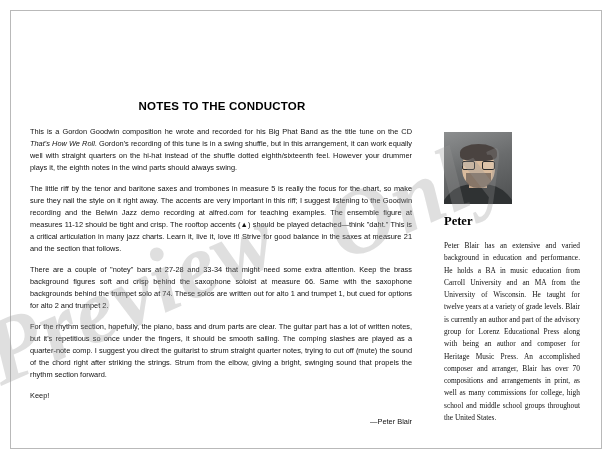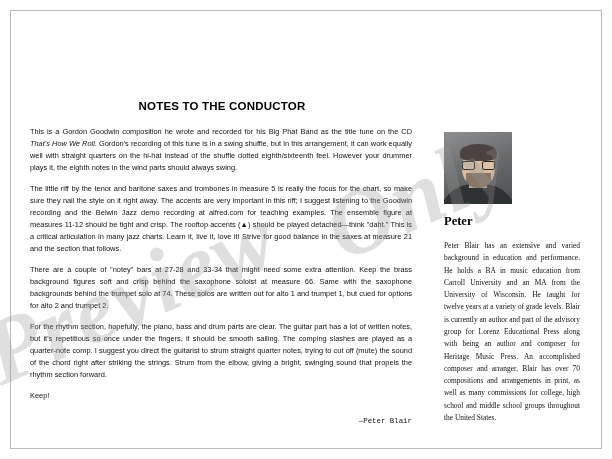--- a/index.html
+++ b/index.html
@@ -66,21 +66,20 @@
     text-align: justify;
     color: #111;
   }
   .body-col p {
     margin: 0 12px 9px 0;
   }
   .body-col p.sig {
     text-align: right;
     margin-top: 14px;
     margin-bottom: 0;
-    font-family: Liberation Mono, monospace;
   }
   .body-col p.enjoy {
     margin-bottom: 0;
   }
   .it { font-style: italic; }
 
   
   .rail {
     position: absolute;
     left: 418px;

